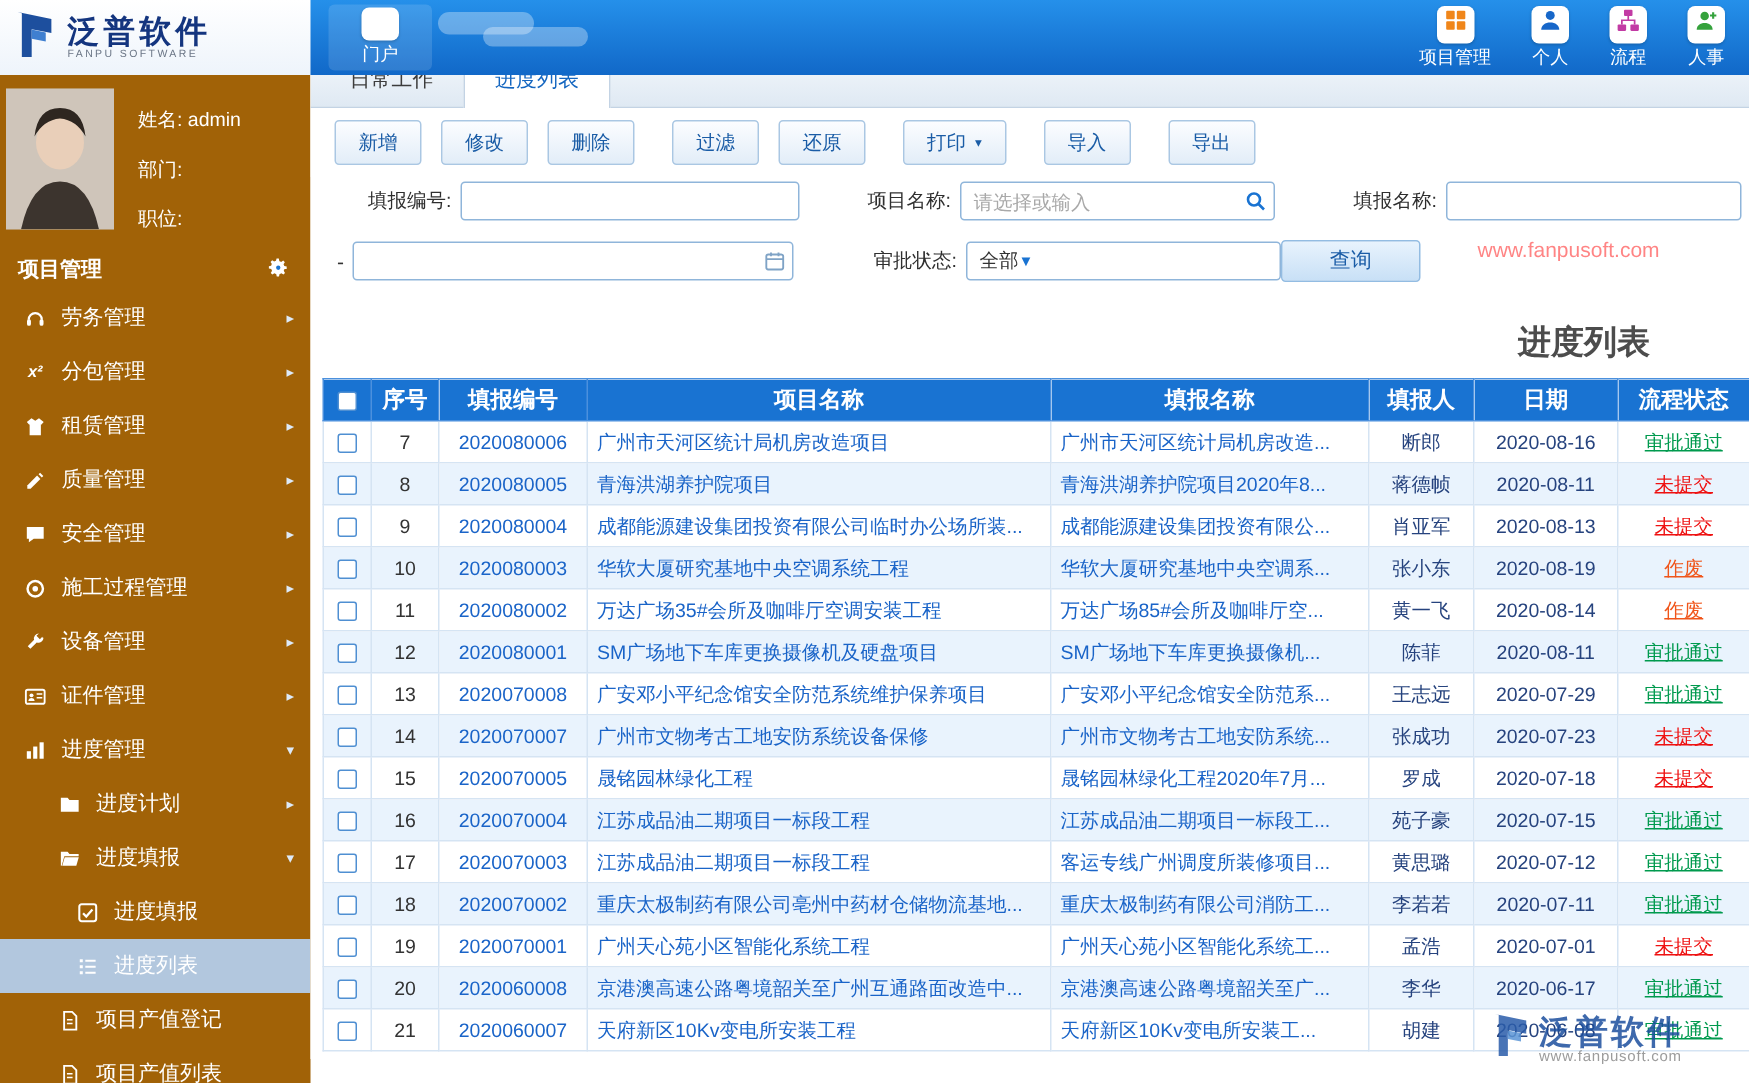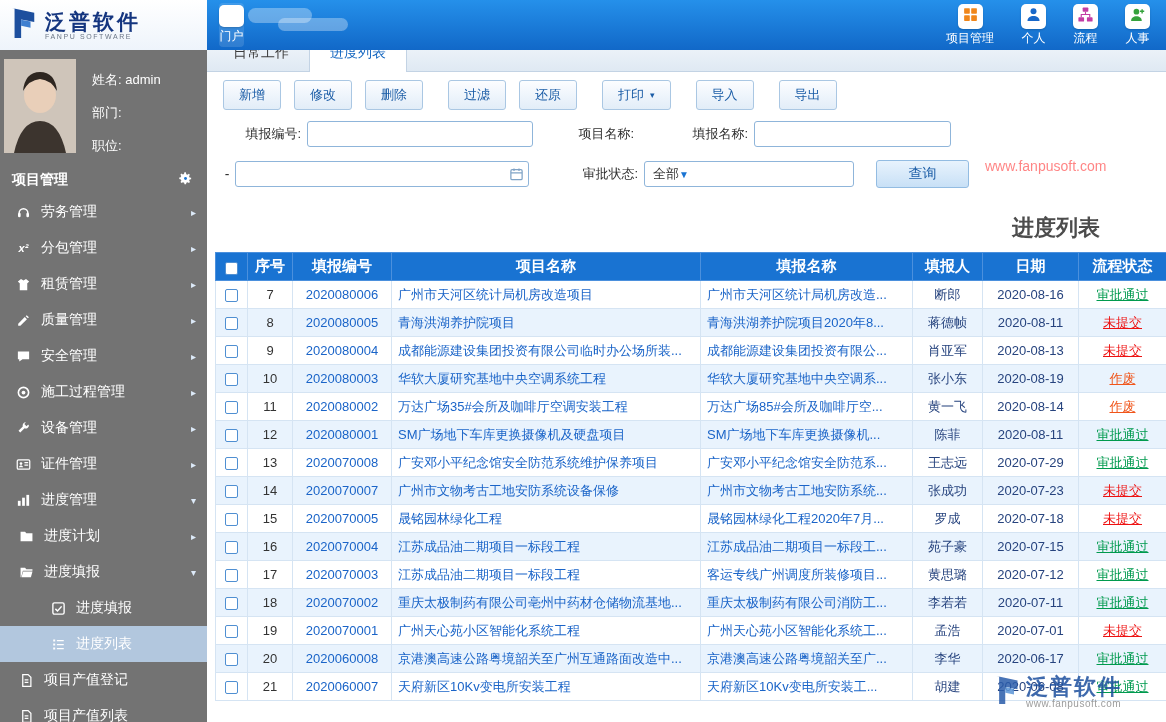--- a/index.html
+++ b/index.html
@@ -4,41 +4,41 @@
 <style>
 *{margin:0;padding:0;box-sizing:border-box}
 html,body{width:1166px;height:722px;overflow:hidden;background:#fff;font-family:"Liberation Sans","DejaVu Sans",sans-serif}
 .app{position:relative;width:1166px;height:722px}
 
 
 .topbar{position:absolute;top:0;left:0;width:1166px;height:50px;background:linear-gradient(180deg,#2590ea,#1168c8);display:flex;z-index:5}
 .logo-area{width:207px;height:50px;background:linear-gradient(180deg,#ffffff,#eef4fb);display:flex;align-items:center;padding-left:8px;gap:7px;flex-shrink:0}
 .logo-cn{font-size:21px;font-weight:bold;color:#14357f;letter-spacing:3px;line-height:22px}
 .logo-en{font-size:7px;color:#6b7686;letter-spacing:1.6px}
-.portal{display:flex;flex-direction:column;align-items:center;justify-content:center;margin:3px 0 3px 12px;padding:2px 0;border-radius:4px;background:rgba(255,255,255,.13);cursor:pointer}
+.portal{display:flex;flex-direction:column;align-items:center;justify-content:center;margin:3px 0 3px 12px;padding:2px 22px;border-radius:4px;background:rgba(255,255,255,.13);cursor:pointer}
 .nav-tile{width:25px;height:25px;background:#fff;border-radius:5px;display:flex;align-items:center;justify-content:center;box-shadow:0 1px 2px rgba(0,0,0,.18)}
 .nav-label{font-size:12px;color:#fff;margin-top:1px;white-space:nowrap}
 .clouds{position:relative;width:110px}
 .cloud{position:absolute;background:rgba(255,255,255,.32);border-radius:20px}
 .cloud.c1{left:4px;top:8px;width:64px;height:15px}
 .cloud.c2{left:34px;top:18px;width:70px;height:13px}
 .topnav-right{margin-left:auto;display:flex;align-items:center;gap:27px;padding-right:16px}
 .nav-item{display:flex;flex-direction:column;align-items:center;cursor:pointer}
 
 
-.sidebar{position:absolute;left:0;top:50px;width:207px;height:672px;background:#737373;overflow:hidden}
+.sidebar{position:absolute;left:0;top:50px;width:207px;height:672px;background:#a16207;overflow:hidden}
 .profile{height:116px;display:flex;padding:9px 0 0 4px}
 .avatar{width:72px;height:94px;flex-shrink:0;overflow:hidden;background:#c9bdb2}
 .profile-info{display:flex;flex-direction:column;gap:15px;padding:12px 0 0 16px;color:#fff;font-size:13px}
 .section-head{height:28px;display:flex;align-items:center;justify-content:space-between;padding:0 14px 0 12px;color:#fff;font-size:14px;font-weight:bold}
 .menu-item{height:36px;display:flex;align-items:center;color:#fff;font-size:14px;cursor:pointer;position:relative}
 .mi-icon{width:17px;display:flex;justify-content:center;margin-right:9px;flex-shrink:0}
 .mi-arrow{position:absolute;right:11px;font-size:10px;color:#ddeaf9}
 .lvl1{padding-left:15px}
-.lvl2{padding-left:18px}
+.lvl2{padding-left:38px}
 .lvl3{padding-left:50px}
 .menu-item.selected{background:#b2c7de}
 .x2{font-size:11px;font-weight:bold;font-style:italic;color:#fff}
 
 
 .main{position:absolute;left:207px;top:34px;width:959px;height:672px;background:#fff;overflow:hidden}
 .tabbar{height:38px;display:flex;align-items:stretch;padding-left:6px;background:linear-gradient(180deg,#f4f8fc,#dfe9f3);border-bottom:1px solid #c3d3e4}
 .tab{display:flex;align-items:center;padding:0 20px;font-size:14px;color:#3c3c3c;position:relative;cursor:pointer}
 .tab.active{background:#fff;color:#1466c0;border-left:1px solid #c3d3e4;border-right:1px solid #c3d3e4;margin-bottom:-1px}
 .tab-close{position:absolute;top:3px;right:4px;font-size:11px;color:#999;line-height:1;cursor:pointer}
@@ -53,21 +53,21 @@
 .sinput{height:26px;border:1px solid #8fb5da;border-radius:3px;font-size:13px;padding:0 8px;color:#333;outline:none;background:#fff;font-family:inherit}
 .sinput::placeholder{color:#a9a9a9}
 .input-wrap{position:relative;display:inline-flex}
 .input-wrap .sinput{width:100%;padding-right:26px}
 .in-icon{position:absolute;right:5px;top:50%;transform:translateY(-50%);display:flex;cursor:pointer}
 .w226{width:226px}.w210{width:210px}.w197{width:197px}.w294{width:294px}
 .g2{margin-left:21px}.g3{margin-left:28px}.g2b{margin-left:29px}
 .dash{width:12px;text-align:center;color:#333;font-size:14px;margin-right:2px}
 .select-wrap{height:26px;border:1px solid #8fb5da;border-radius:3px;display:flex;align-items:center;justify-content:flex-start;padding:0 8px;font-size:13px;color:#333;cursor:pointer;background:#fff}
 .select-caret{color:#1973d2;font-size:10px}
-.query-btn{margin-left:22px;width:93px;height:28px;background:linear-gradient(180deg,#e8f3fd,#c8e0f6);border:1px solid #93bce2;border-radius:3px;color:#1a5ca6;font-size:14px;cursor:pointer;font-family:inherit}
+.query-btn{margin-left:0;width:93px;height:28px;background:linear-gradient(180deg,#e8f3fd,#c8e0f6);border:1px solid #93bce2;border-radius:3px;color:#1a5ca6;font-size:14px;cursor:pointer;font-family:inherit}
 .red-watermark{position:absolute;left:778px;top:40px;color:#ff2020;opacity:.55;font-size:14px;pointer-events:none}
 .grid-title{text-align:right;padding-right:66px;font-size:22px;font-weight:bold;color:#4c4c4c;margin-top:6px;height:32px;line-height:32px}
 
 
 table.grid{margin:8px 0 0 8px;border-collapse:collapse;table-layout:fixed;width:951px;font-size:13px}
 .grid th{background:var(--accent,#1973d2);color:#fff;height:28px;font-weight:bold;border:1px solid #4b90dd;font-size:15px;overflow:hidden;white-space:nowrap}
 .grid td{height:28px;border:1px solid #d5e4f3;padding:0 6px;overflow:hidden;white-space:nowrap;text-overflow:ellipsis}
 .grid tr.alt{background:#e9f3fd}
 .c-check,.c-seq,.c-no,.c-person,.c-date,.c-status{text-align:center}
 .c-project,.c-fill{text-align:left}
@@ -370,20 +370,29 @@
         <button class="btn">
           <span>导出</span>
         </button>
       </div>
 
     <div class="filters">
       <div class="srow">
         <label class="slabel">填报编号:</label>
         <input class="sinput w226" style="">
         <label class="slabel g2">项目名称:</label>
+        <span class="input-wrap w210">
+          <input class="sinput" placeholder="请选择或输入" style="">
+          <span class="in-icon">
+            <svg width="16" height="16" viewBox="0 0 24 24">
+                <circle cx="10.5" cy="10.5" r="6" fill="none" stroke="#1973d2" stroke-width="2.6"></circle>
+                <path d="M15 15l5.5 5.5" stroke="#1973d2" stroke-width="2.6"></path>
+              </svg>
+          </span>
+        </span>
         <label class="slabel g3">填报名称:</label>
         <input class="sinput w197" style="">
       </div>
       <div class="srow">
         <span class="dash">-</span>
         <span class="input-wrap w294">
           <input class="sinput" style="">
           <span class="in-icon">
             <svg width="15" height="15" viewBox="0 0 24 24">
                 <rect x="3" y="5" width="18" height="16" rx="2" fill="none" stroke="#7fa3c6" stroke-width="2"></rect>

